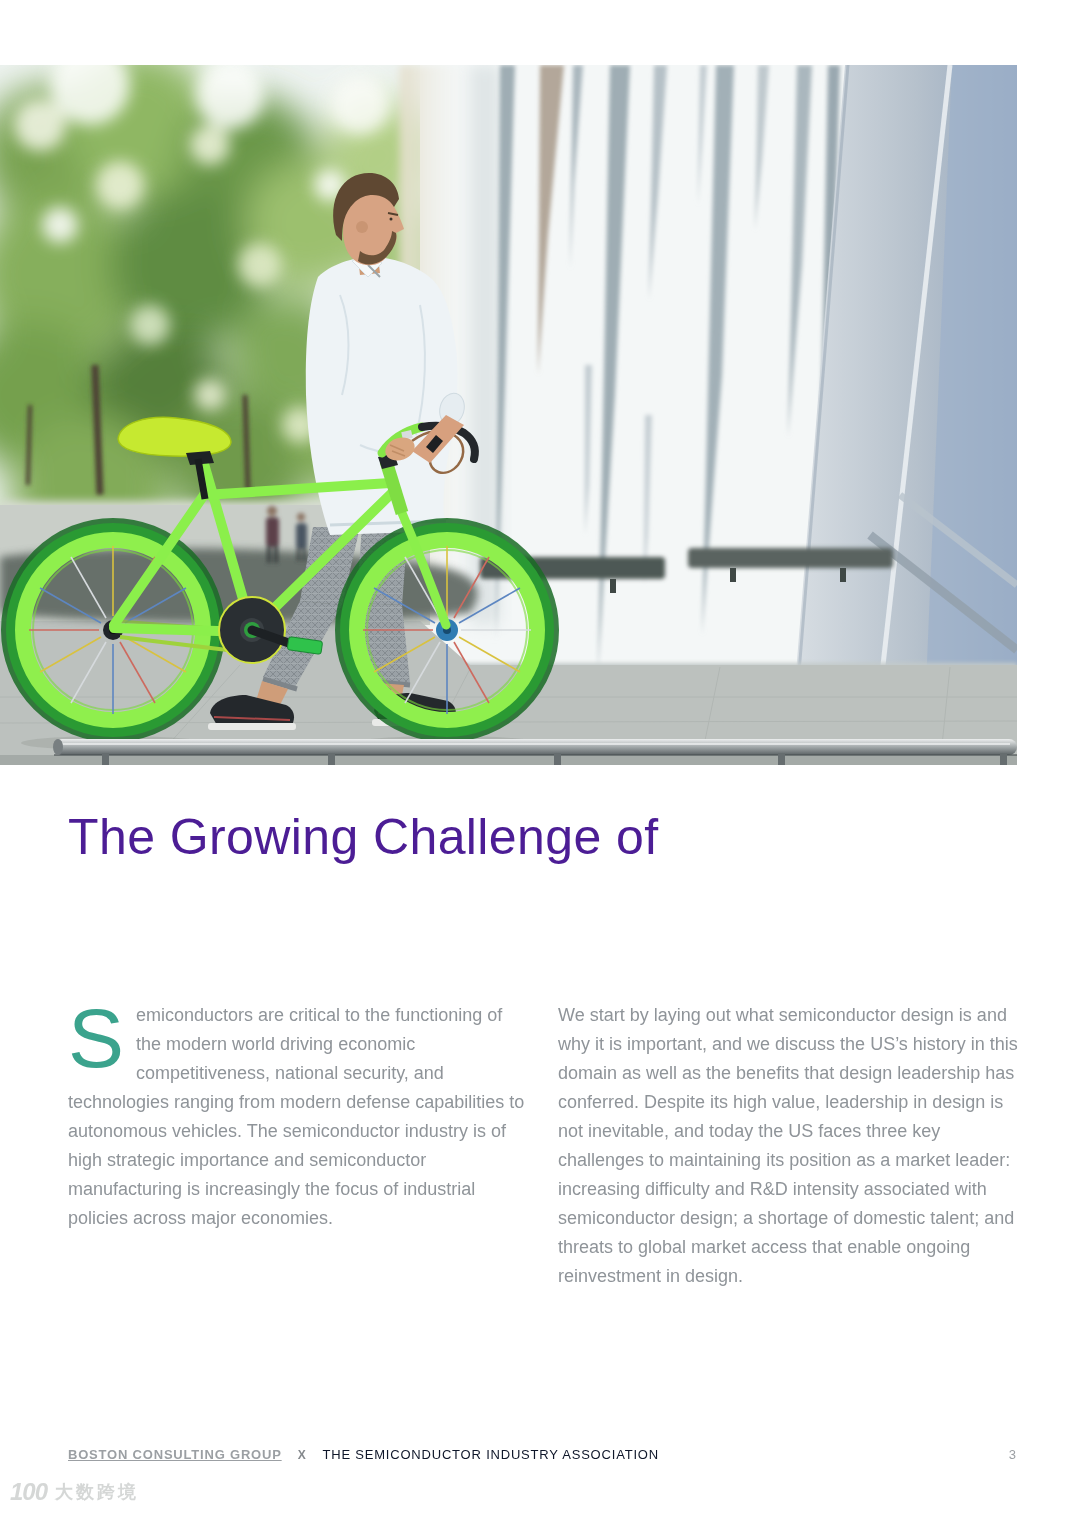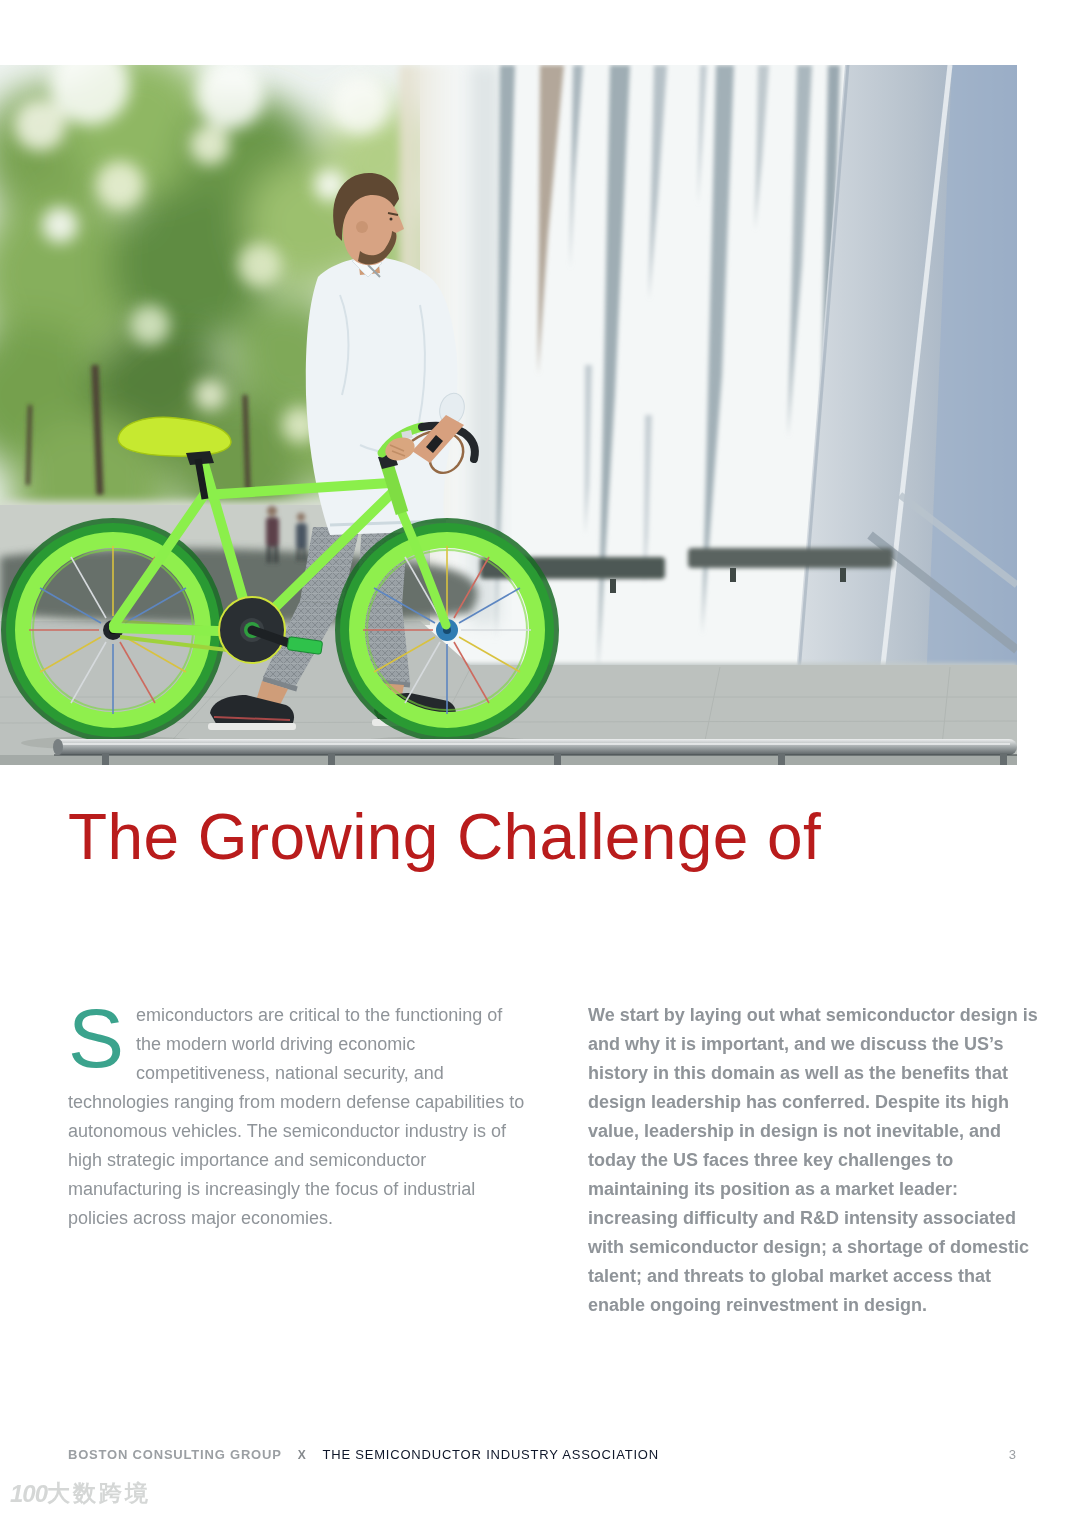--- a/index.html
+++ b/index.html
@@ -1,37 +1,37 @@
 <!DOCTYPE html>
 <html><head>
 <meta charset="utf-8">
 <style>
   html,body{margin:0;padding:0;background:#ffffff;}
   .page{position:relative;width:1080px;height:1527px;background:#ffffff;overflow:hidden;
         font-family:"Liberation Sans",sans-serif;}
   .photo{position:absolute;left:0;top:65px;width:1017px;height:700px;}
   .photo svg{display:block;width:100%;height:100%;}
   .title{position:absolute;left:68px;top:793px;margin:0;font-weight:400;
-         font-size:64px;line-height:88px;letter-spacing:.4px;color:#b91c1c;}
+         font-size:50px;line-height:88px;letter-spacing:.4px;color:#4c1d95;}
   .title span{display:block;}
   .col{position:absolute;top:1001px;width:462px;font-size:18px;line-height:29px;color:#8F9499;}
   .col p{margin:0 0 29px 0;}
   .col-left{left:68px;}
-  .col-right{left:588px;font-weight:bold;}
+  .col-right{left:558px;}
   .dropcap{float:left;font-size:84px;line-height:62px;color:#3BA38D;margin:6px 12px 16px 0;}
   .footer{position:absolute;left:68px;right:64px;top:1447px;display:flex;align-items:baseline;
           font-size:13px;letter-spacing:.8px;color:#BABDBF;}
-  .f-brand{color:#9B9FA3;font-weight:700;}
+  .f-brand{color:#9B9FA3;font-weight:700;text-decoration:underline;}
   .f-sep{color:#85898D;margin:0 16px;font-weight:700;font-size:12px;}
   .f-assoc{color:#0f172a;}
   .f-page{margin-left:auto;color:#9B9FA3;letter-spacing:0;}
-  .watermark{position:absolute;left:10px;top:1478px;display:flex;align-items:center;
+  .watermark{position:absolute;left:10px;top:1478px;display:flex;align-items:center;gap:8px;
              color:#ced1d0;opacity:.85;text-shadow:0 1px 1px #ffffff;}
   .wm-logo{font-size:24px;font-weight:700;font-style:italic;letter-spacing:-1px;}
-  .wm-text{font-size:23px;font-weight:700;letter-spacing:3px;}
+  .wm-text{font-size:18px;font-weight:700;letter-spacing:3px;}
 </style>
 </head>
 <body>
 
 <div class="page">
 
   <div class="photo">
     <svg viewBox="0 0 1017 700" preserveAspectRatio="none">
       <defs>
         <filter id="b18" x="-40%" y="-40%" width="180%" height="180%">

